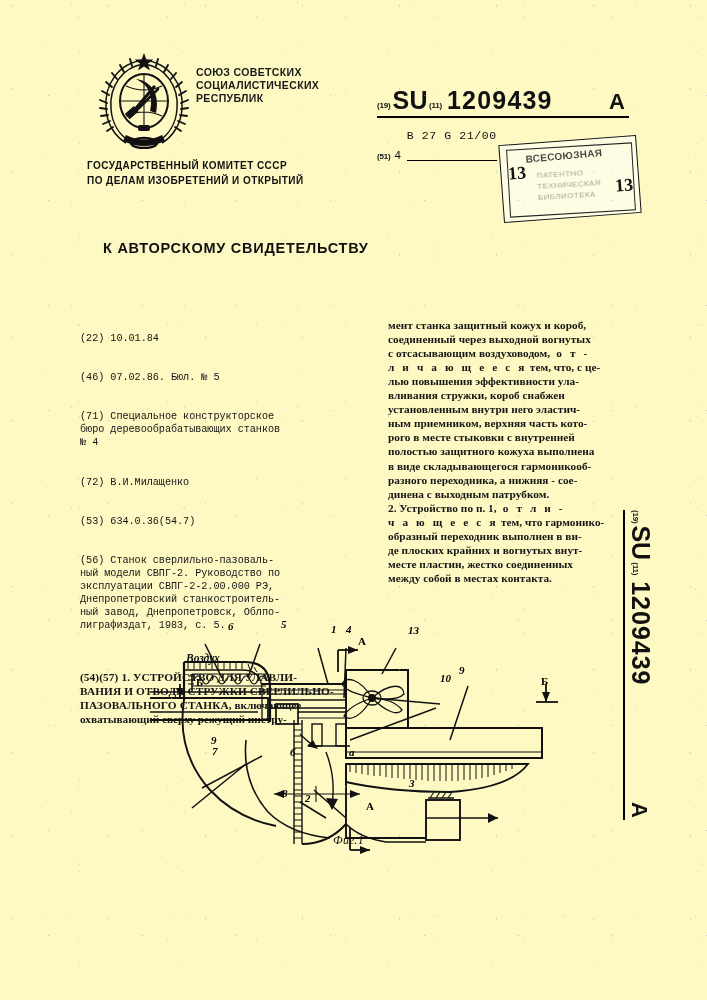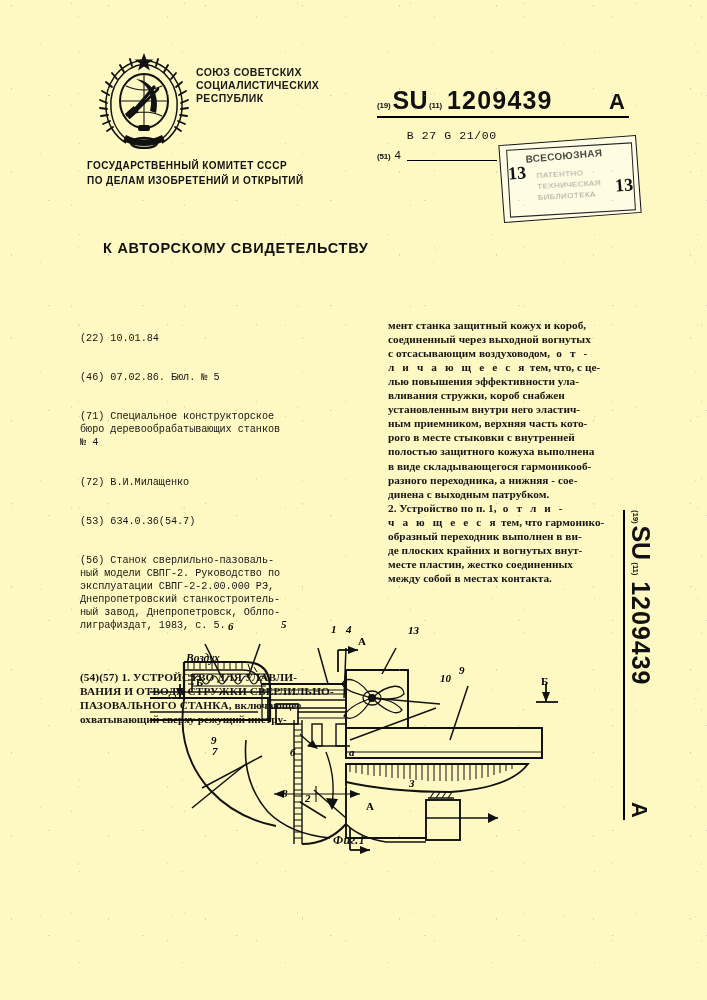--- a/index.html
+++ b/index.html
@@ -276,21 +276,21 @@
   .figure {
     position: absolute;
     left: 150px; top: 612px;
     width: 420px; height: 250px;
   }
   .fig-caption {
     position: absolute;
     left: 333px; top: 833px;
     font-family: "Liberation Serif", serif;
     font-style: italic;
-    font-weight: bold;
+    font-weight: normal;
     font-size: 12px;
     letter-spacing: .4px;
   }
   .lbl {
     position: absolute;
     font-family: "Liberation Serif", serif;
     font-style: italic;
     font-weight: bold;
     font-size: 11px;
     color: #000;

